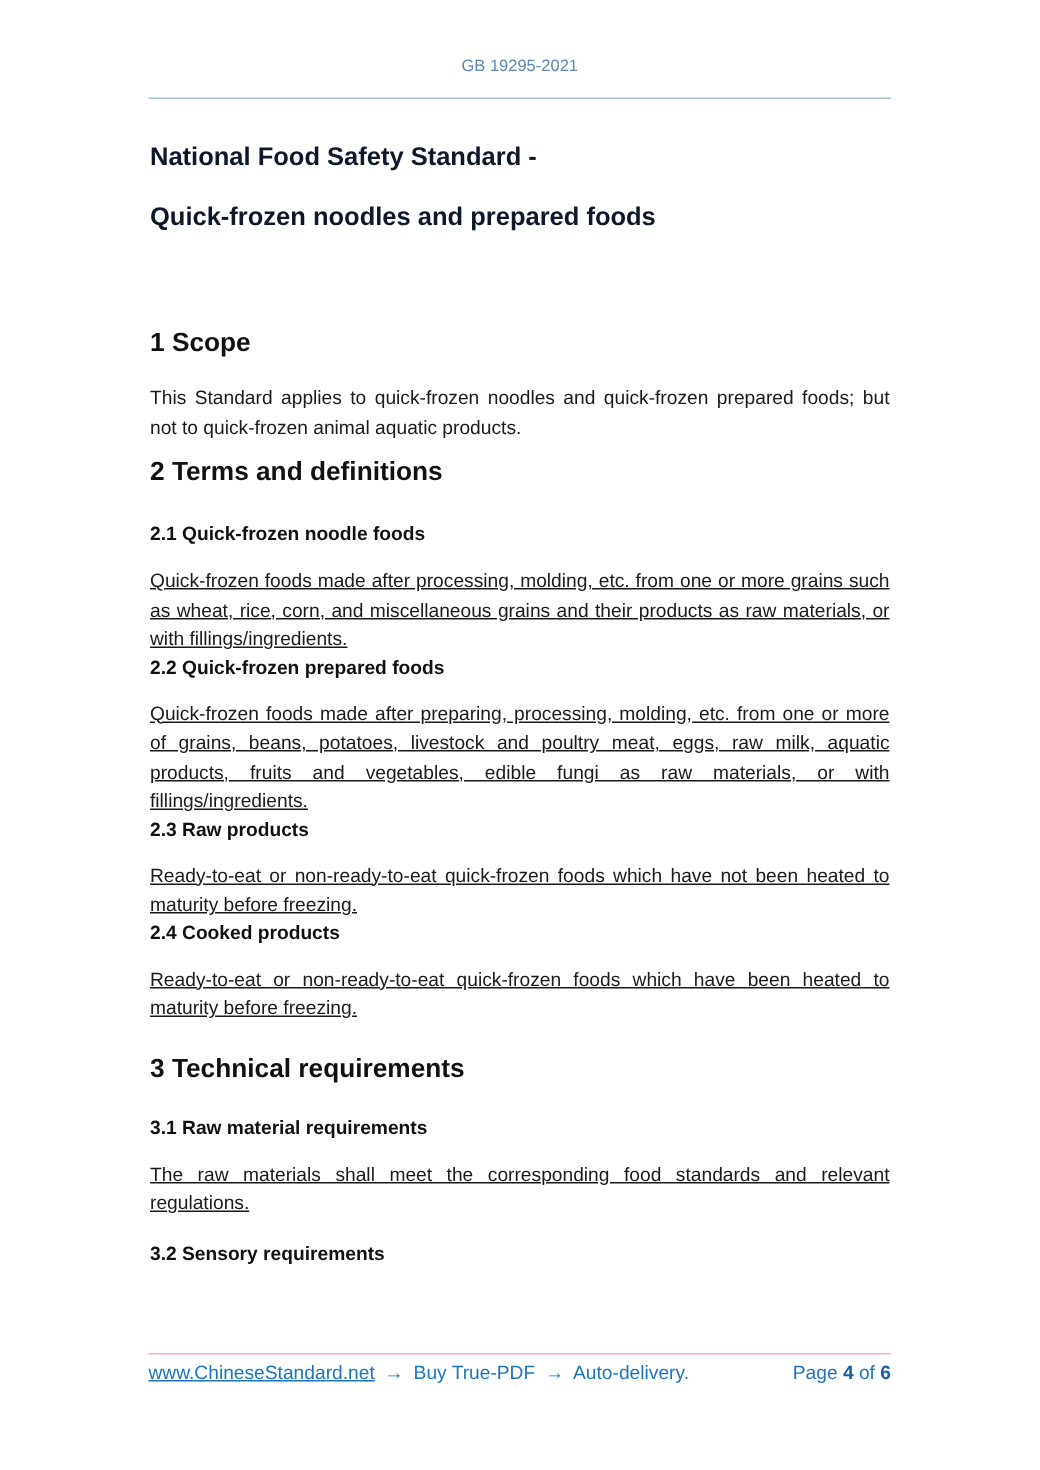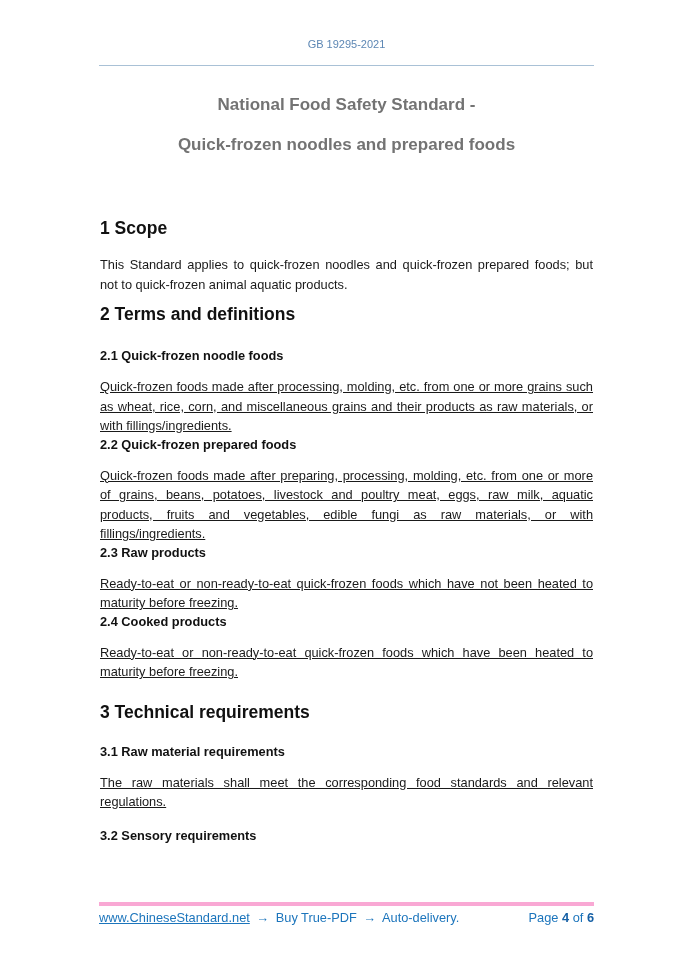--- a/index.html
+++ b/index.html
@@ -35,25 +35,24 @@
     border-top: 1px solid #a9c1d6;
   }
   
   .content {
     position: absolute;
     top: 88px;
     left: 100px;
     width: 493px;
   }
   .doc-title {
-    text-align: center;
     font-weight: bold;
     font-size: 17px;
     line-height: 20px;
-    color: #737373;
+    color: #0f172a;
   }
   .doc-title.line1 { margin-top: 7px; }
   .doc-title.line2 { margin-top: 20px; }
 
   .h-section {
     font-weight: bold;
     font-size: 17.5px;
     line-height: 20px;
     color: #111111;
   }
@@ -80,21 +79,21 @@
   .mt-tech      { margin-top: 20px; }
   .mt-tech-sub  { margin-top: 22px; }
   .mt-last-sub  { margin-top: 16px; }
 
   
   .doc-footer {
     position: absolute;
     top: 902px;
     left: 99px;
     width: 495px;
-    border-top: 4px solid #f9a8d4;
+    border-top: 1px solid #f9a8d4;
     padding-top: 4px;
     display: flex;
     justify-content: space-between;
     align-items: baseline;
     font-size: 12.8px;
     color: #1c75bc;
   }
   .footer-left { white-space: nowrap; }
   .footer-link {
     color: #1c75bc;

